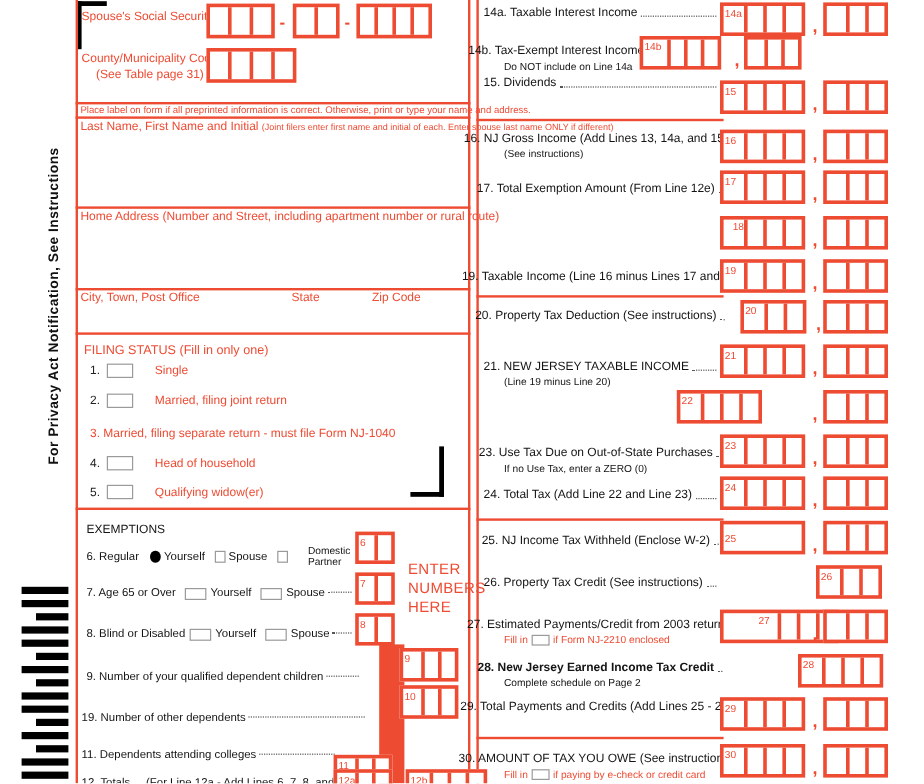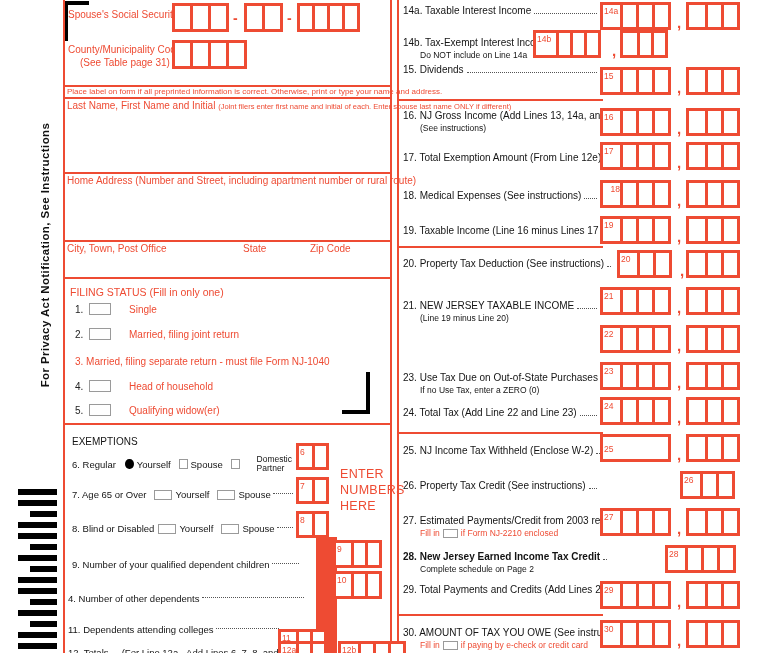--- a/index.html
+++ b/index.html
@@ -36,21 +36,21 @@
   .bg{position:absolute; display:flex; border:3px solid var(--acc); background:#fff; height:28px;}
   .bg .bl{color:var(--acc); font-size:8.5px; padding:1px 0 0 1px;}
   .bg .c{border-left:3px solid var(--acc);}
   .comma{position:absolute; color:var(--acc); font-size:15px; font-weight:bold;}
   .comma::after{content:",";}
   .dash{position:absolute; color:var(--acc); font-size:14px; font-weight:bold;}
   .dash::after{content:"-";}
 
   
   .rl{position:absolute; left:403px; width:196px; color:var(--ink); font-size:10px;}
-  .rl .t{display:flex; align-items:flex-end; white-space:nowrap;}
+  .rl .t{display:flex; align-items:flex-end; white-space:nowrap;justify-content:center;}
   .rl .ldr{flex:1 1 auto; border-bottom:1.5px dotted #555; margin:0 2px 2px 3px; min-width:4px;}
   .rl .sub{font-size:8.5px; margin-top:2px; padding-left:17px; color:var(--ink); white-space:nowrap;}
   .rl .sub.red{color:var(--acc); display:flex; align-items:center; gap:3px;}
   .rl .bold{font-weight:bold;}
 
   
   .cb{border:1.5px solid var(--gray); background:#fff; display:inline-block;}
   .cb.f{width:22px; height:12px;}
   .cb.e{width:18px; height:10px;}
   .cb.t{width:15px; height:9px;}
@@ -218,21 +218,21 @@
     <span class="cb e" style="margin-left:8px;"></span>
     <span style="margin-left:3px;">Spouse</span>
     <span class="ldr"></span>
   </div>
 
   <div class="exrow" style="left:72px;top:559px;width:228px;">
     <span>9.  Number of your qualified dependent children</span>
     <span class="ldr"></span>
   </div>
   <div class="exrow" style="left:68px;top:593px;width:237px;">
-    <span>4.  Number of other dependents</span>
+    <span>19.  Number of other dependents</span>
     <span class="ldr"></span>
   </div>
   <div class="exrow" style="left:68px;top:624px;width:212px;">
     <span>11.  Dependents attending colleges</span>
     <span class="ldr"></span>
   </div>
   <div class="exrow" style="left:68px;top:647px;width:237px;">
     <span>12.  Totals ... (For Line 12a - Add Lines 6, 7, 8, and 11)</span>
   </div>
 
@@ -308,26 +308,20 @@
         <span class="ldr"></span>
       </div>
     <div class="sub">(See instructions)</div>
   </div>
   <div class="rl" style="top:152px;">
     <div class="t">
         <span>17. Total Exemption Amount (From Line 12e)</span>
         <span class="ldr"></span>
       </div>
   </div>
-  <div class="rl" style="top:190px;">
-    <div class="t">
-        <span>18. Medical Expenses (See instructions)</span>
-        <span class="ldr"></span>
-      </div>
-  </div>
   <div class="rl" style="top:225px;">
     <div class="t">
         <span>19. Taxable Income (Line 16 minus Lines 17 and 18)</span>
       </div>
   </div>
   <div class="rl" style="top:258px;">
     <div class="t">
         <span>20. Property Tax Deduction (See instructions)</span>
         <span class="ldr"></span>
       </div>
@@ -508,21 +502,21 @@
     <div class="c" style="width:16px;"></div>
     <div class="c" style="width:16px;"></div>
   </div>
   <div class="comma" style="left:677px;top:299px;"></div>
   <div class="bg" style="left:686px;top:287px;">
     <div class="c" style="width:16px;border-left:none;"></div>
     <div class="c" style="width:16px;"></div>
     <div class="c" style="width:16px;"></div>
   </div>
 
-  <div class="bg" style="left:600px;top:325px;justify-content:space-between;">
+  <div class="bg" style="left:564px;top:325px;justify-content:space-between;">
     <div class="bl" style="width:17px;">22</div>
     <div class="c" style="width:16px;"></div>
     <div class="c" style="width:16px;"></div>
     <div class="c" style="width:16px;"></div>
   </div>
   <div class="comma" style="left:677px;top:337px;"></div>
   <div class="bg" style="left:686px;top:325px;">
     <div class="c" style="width:16px;border-left:none;"></div>
     <div class="c" style="width:16px;"></div>
     <div class="c" style="width:16px;"></div>
@@ -566,21 +560,21 @@
     <div class="c" style="width:16px;"></div>
     <div class="c" style="width:16px;"></div>
   </div>
 
   <div class="bg" style="left:680px;top:471px;">
     <div class="bl" style="width:17px;">26</div>
     <div class="c" style="width:16px;"></div>
     <div class="c" style="width:16px;"></div>
   </div>
 
-  <div class="bg" style="left:600px;top:508px;">
+  <div class="bg" style="left:600px;top:508px;padding-left:28px;">
     <div class="bl" style="width:17px;">27</div>
     <div class="c" style="width:16px;"></div>
     <div class="c" style="width:16px;"></div>
     <div class="c" style="width:16px;"></div>
   </div>
   <div class="comma" style="left:677px;top:520px;"></div>
   <div class="bg" style="left:686px;top:508px;">
     <div class="c" style="width:16px;border-left:none;"></div>
     <div class="c" style="width:16px;"></div>
     <div class="c" style="width:16px;"></div>

